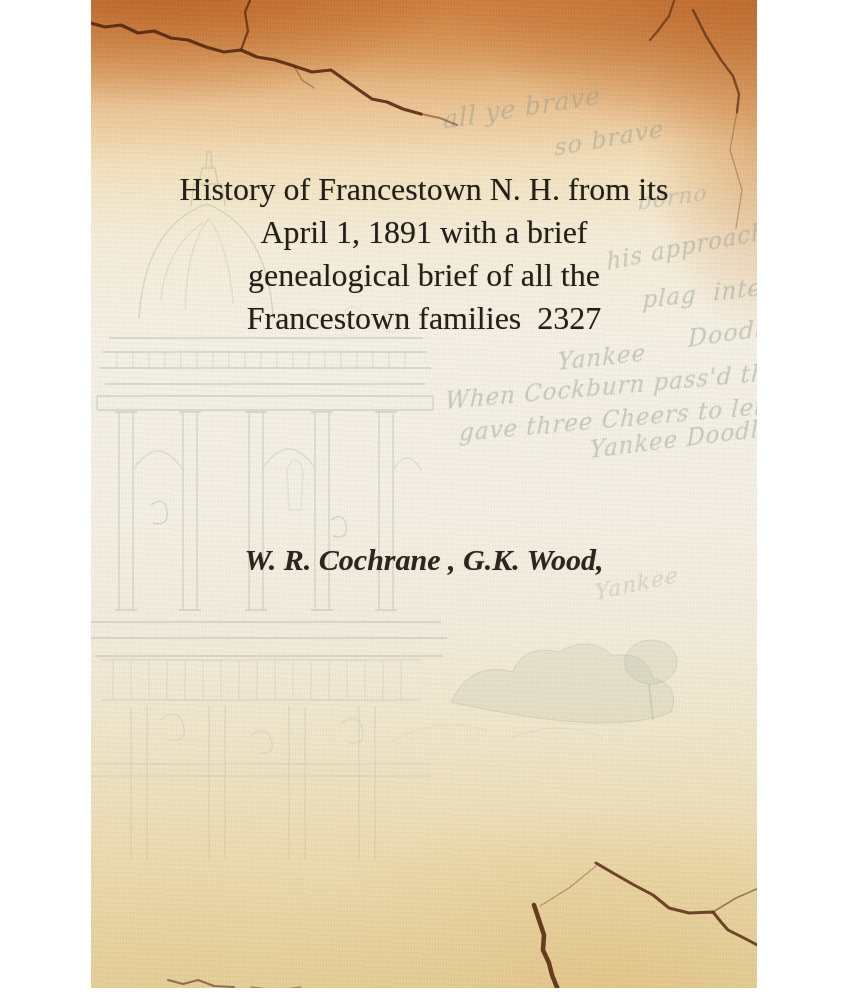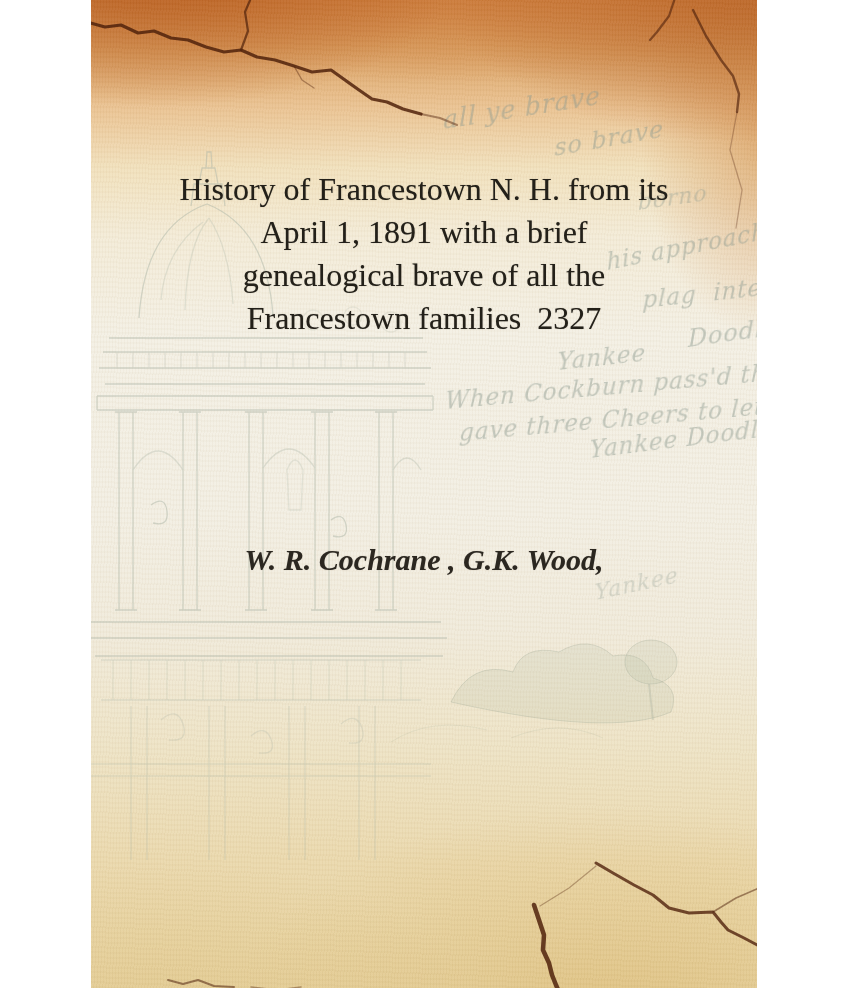--- a/index.html
+++ b/index.html
@@ -168,20 +168,20 @@
         <path stroke-width="1.2" opacity="0.35" d="M505,866 L478,888 L449,906"></path>
         <path stroke-width="4.5" opacity="0.85" d="M443,905 L448,920 L453,935 L452,950 L458,963 L461,975 L465,985 L468,992"></path>
         <path stroke-width="2" opacity="0.55" d="M77,980 L92,984 L107,980 L123,986 L143,987"></path>
         <path stroke-width="1.5" opacity="0.4" d="M160,987 L186,990 L210,987"></path>
       </g>
     </svg>
 
     <div class="title-block">
       <div class="title-line">History of Francestown N. H. from its</div>
       <div class="title-line">April 1, 1891 with a brief</div>
-      <div class="title-line">genealogical brave of all the</div>
+      <div class="title-line">genealogical brief of all the</div>
       <div class="title-line">Francestown families  2327</div>
     </div>
 
     <div class="author">W. R. Cochrane , G.K. Wood,</div>
 
   </div>
 </div>
 
 </body></html>

